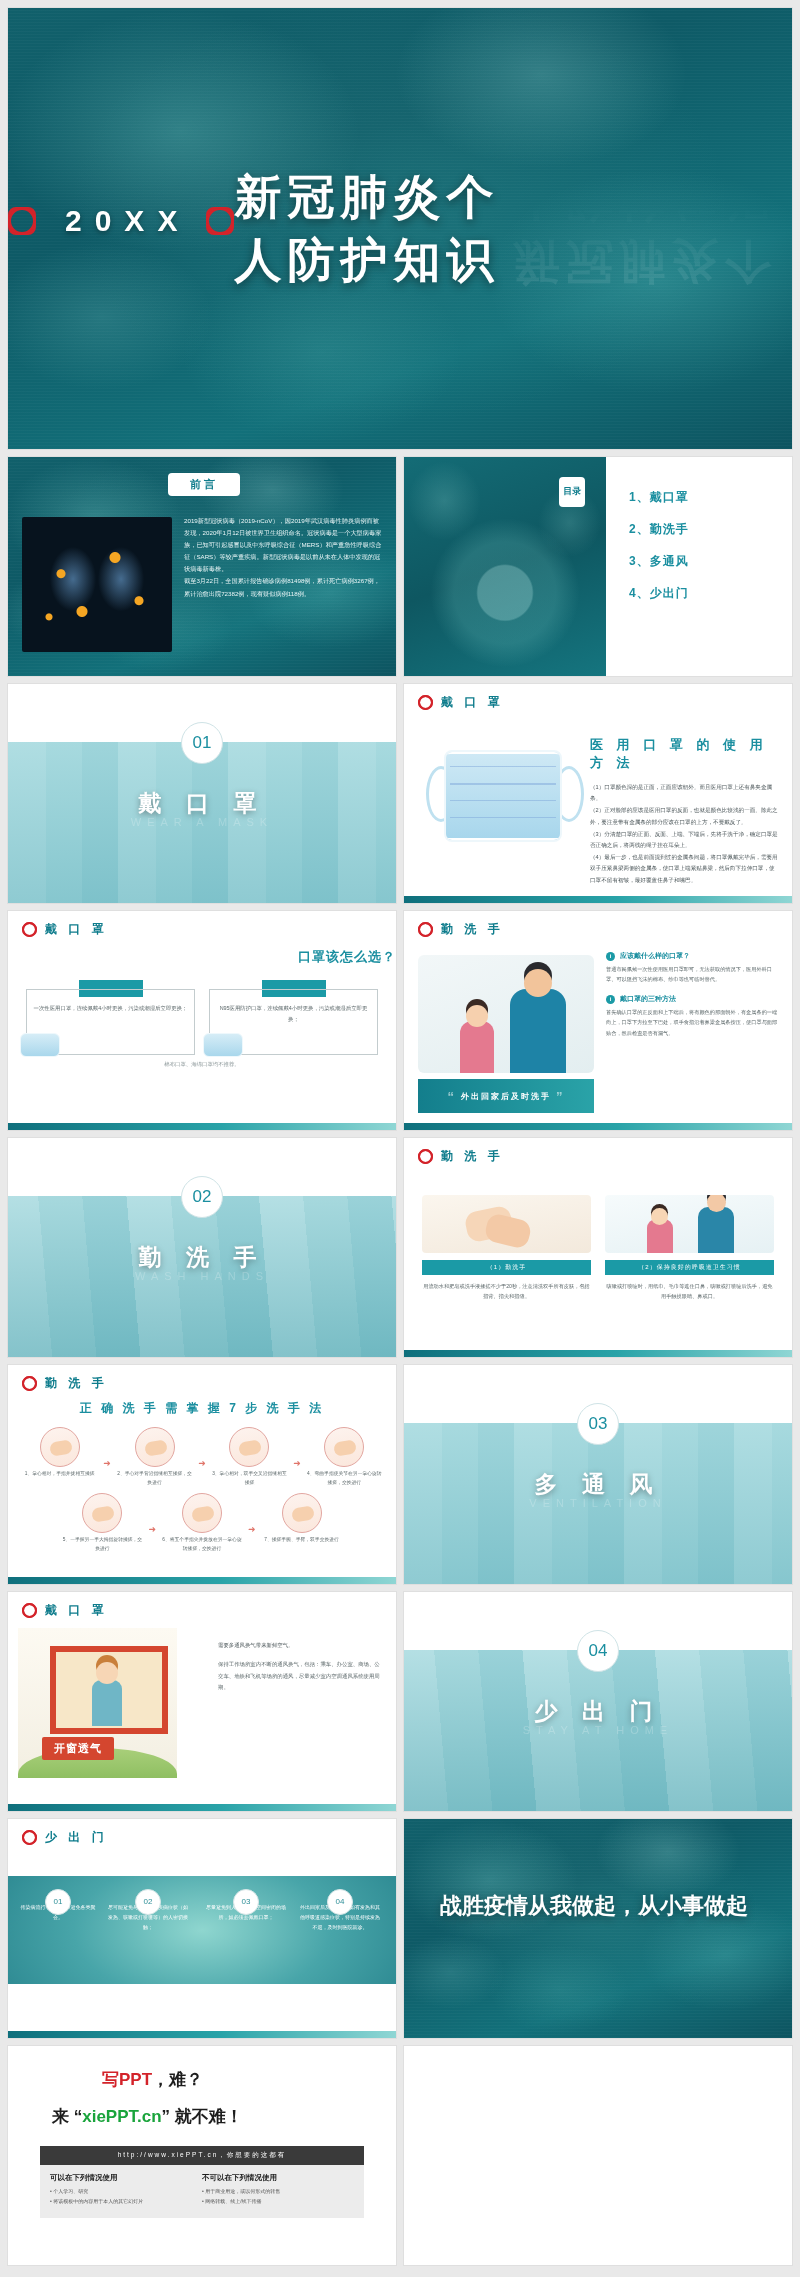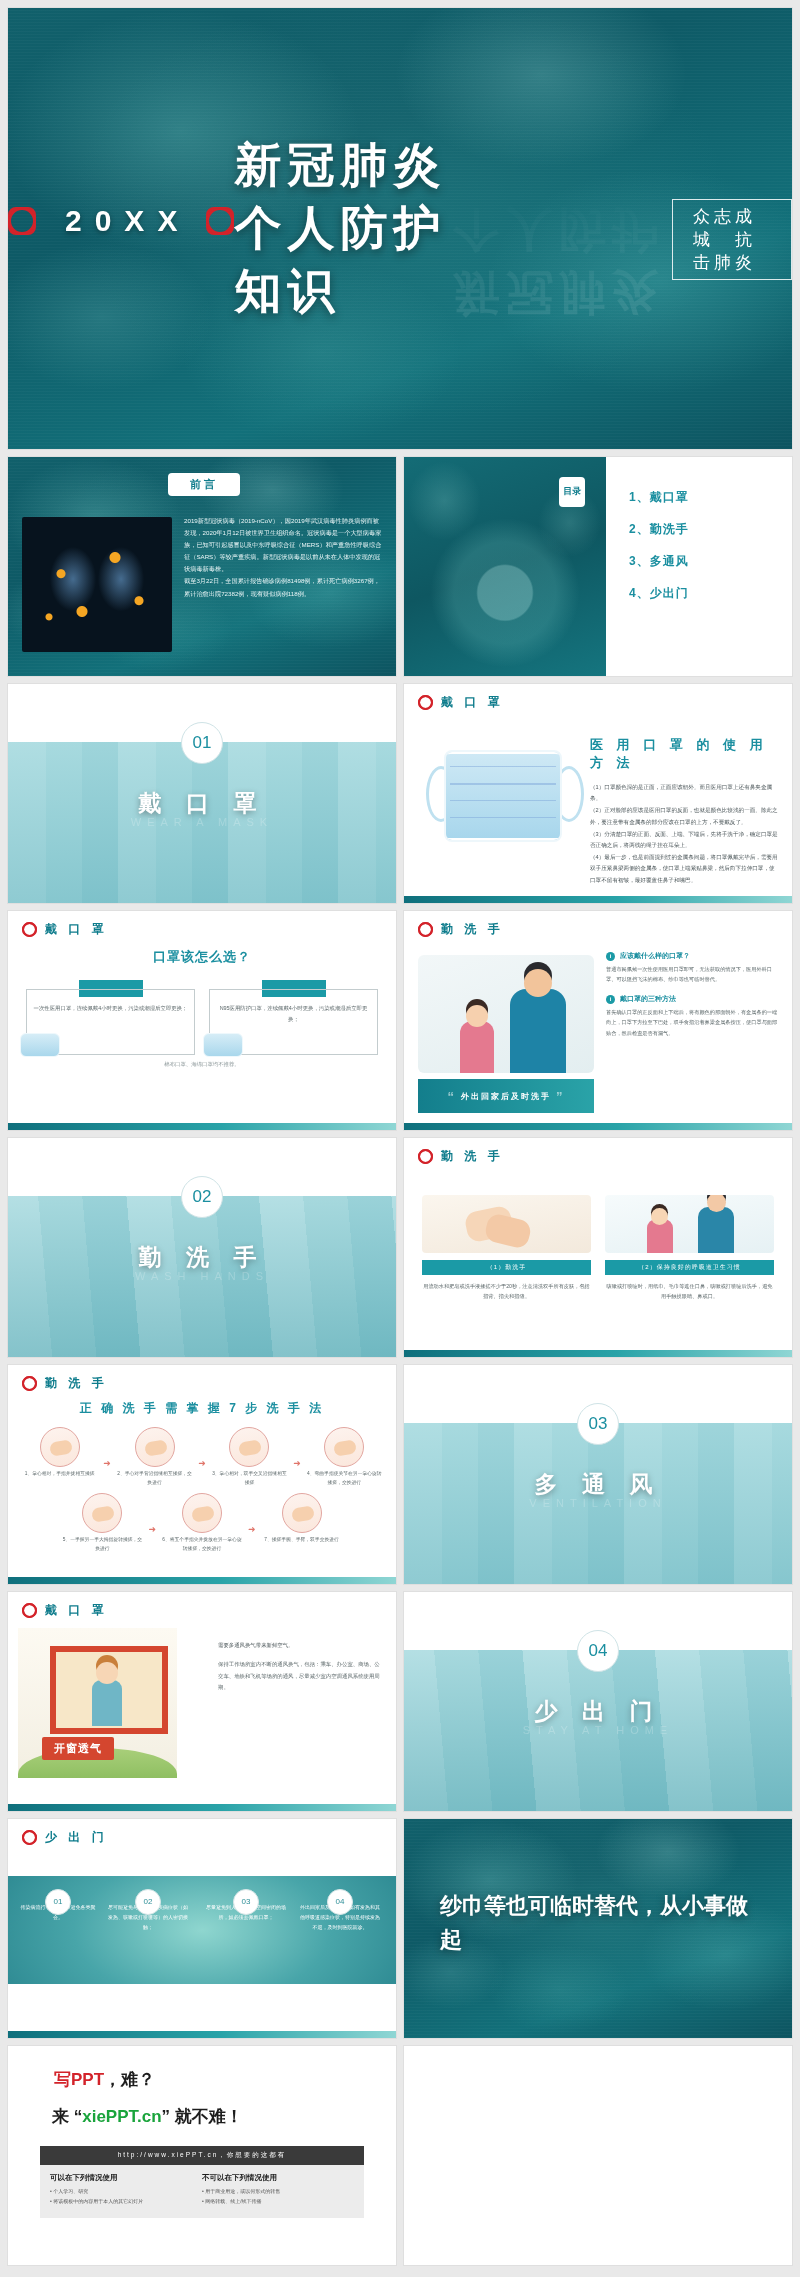--- a/index.html
+++ b/index.html
@@ -125,21 +125,21 @@
   .mask-img .body::before { content:""; position:absolute; inset:14px 4px; 
      background:repeating-linear-gradient(180deg, rgba(120,160,215,.45) 0 1.5px, transparent 1.5px 17px); }
   .mask-img .ear { position:absolute; width:30px; height:56px; border:3px solid #bfe1f0;
      border-radius:50%; top:26px; }
   .mask-img .ear.l { left:-4px; } .mask-img .ear.r { right:-4px; }
   .h2blue { color:#1b8fa0; font-size:13px; font-weight:bold; letter-spacing:5px; }
   .body-text { color:#4a5558; font-size:5.6px; line-height:2.0; }
   .body-text p { margin:0 0 1px 0; }
 
   
-  .choose-ttl { text-align:center; color:#1b8fa0; font-size:13px; font-weight:bold; letter-spacing:1px;
+  .choose-ttl { text-align:right; color:#1b8fa0; font-size:13px; font-weight:bold; letter-spacing:1px;
      margin-top:10px; }
   .choose-wrap { display:flex; gap:14px; padding:14px 18px 0 18px; }
   .choose-col { flex:1; position:relative; }
   .choose-cap { width:64px; height:17px; background:#1b9aa6; margin:0 auto; }
   .choose-box { border:1px solid #c3ccce; margin-top:-8px; padding:13px 6px 10px 6px;
      min-height:66px; text-align:center; color:#5a6668; font-size:5.4px; line-height:2.1; }
   .choose-mask { position:absolute; left:-6px; bottom:-2px; width:40px; height:24px;
      border-radius:6px; background:linear-gradient(180deg,#d6edf7,#a9d7ec); border:1.5px solid #eef8fc; }
   .choose-note { text-align:center; color:#8b9799; font-size:5.4px; margin-top:6px; }
 
@@ -225,21 +225,21 @@
   .b4num { position:absolute; top:-13px; left:50%; transform:translateX(-50%); width:26px; height:26px;
      border-radius:50%; background:#fff; border:1px solid #d7e6e7; color:#2f8f98; font-size:8px;
      display:flex; align-items:center; justify-content:center; }
 
   
   .final-txt { position:absolute; left:36px; top:70px; right:30px; color:#fff; font-size:22px;
      font-weight:bold; line-height:1.55; text-shadow:0 2px 8px rgba(0,0,0,.4); }
 
   
   .promo { padding:22px 0 0 0; }
-  .promo .l1 { padding-left:46px; font-size:17px; font-weight:bold; color:#1d1d1d; }
+  .promo .l1 { padding-left:46px; font-size:17px; font-weight:bold; color:#1d1d1d;margin-left:48px; }
   .promo .l1 .red { color:#d3232a; }
   .promo .l2 { padding-left:44px; margin-top:14px; font-size:17px; font-weight:bold; color:#1d1d1d; }
   .promo .l2 .grn { color:#1aa43c; }
   .promo .tbl { margin:18px 32px 0 32px; }
   .promo .tbl-h { background:#3a3a3a; color:#fff; font-size:6.5px; letter-spacing:2px;
      text-align:center; padding:5px 0; }
   .promo .tbl-b { background:#ececec; display:flex; padding:8px 10px 12px 10px; }
   .promo .tbl-b > div { flex:1; }
   .promo .tbl-b h4 { font-size:7.5px; color:#1d1d1d; margin-bottom:4px; }
   .promo .tbl-b li { list-style:none; font-size:5px; color:#555; line-height:1.9; }
@@ -256,21 +256,20 @@
     <div class="slide w-full bg-teal">
       <div class="noise"></div>
       <div class="cover-inner">
         <div class="cover-year">
           <span class="flower"></span>
           <span class="yr">20XX</span>
           <span class="flower"></span>
         </div>
         <div class="cover-title">新冠肺炎个人防护知识</div>
         <div class="cover-reflect">新冠肺炎个人防护知识</div>
-        <div class="cover-sub">众志成城　抗击肺炎</div>
       </div>
     </div>
   </div>
 
   <div class="row">
 
     <div class="slide w-half bg-teal">
       <div class="noise"></div>
       <div class="pref-badge">前言</div>
       <div class="pref-img"></div>
@@ -536,21 +535,21 @@
         <div class="col" style="left:290px;">
           <span class="b4num">04</span>
           <span>外出回家后及时洗手，如有发热和其他呼吸道感染症状，特别是持续发热不退，及时到医院就诊。</span>
         </div>
       </div>
       <div class="bottombar"></div>
     </div>
 
     <div class="slide w-half bg-teal">
       <div class="noise"></div>
-      <div class="final-txt">纱巾等也可临时替代，从小事做起</div>
+      <div class="final-txt">战胜疫情从我做起，从小事做起</div>
     </div>
   </div>
 
   <div class="row">
 
     <div class="slide w-half">
       <div class="promo">
         <div class="l1">
           <span class="red">写PPT</span><span>，难？</span>
         </div>

